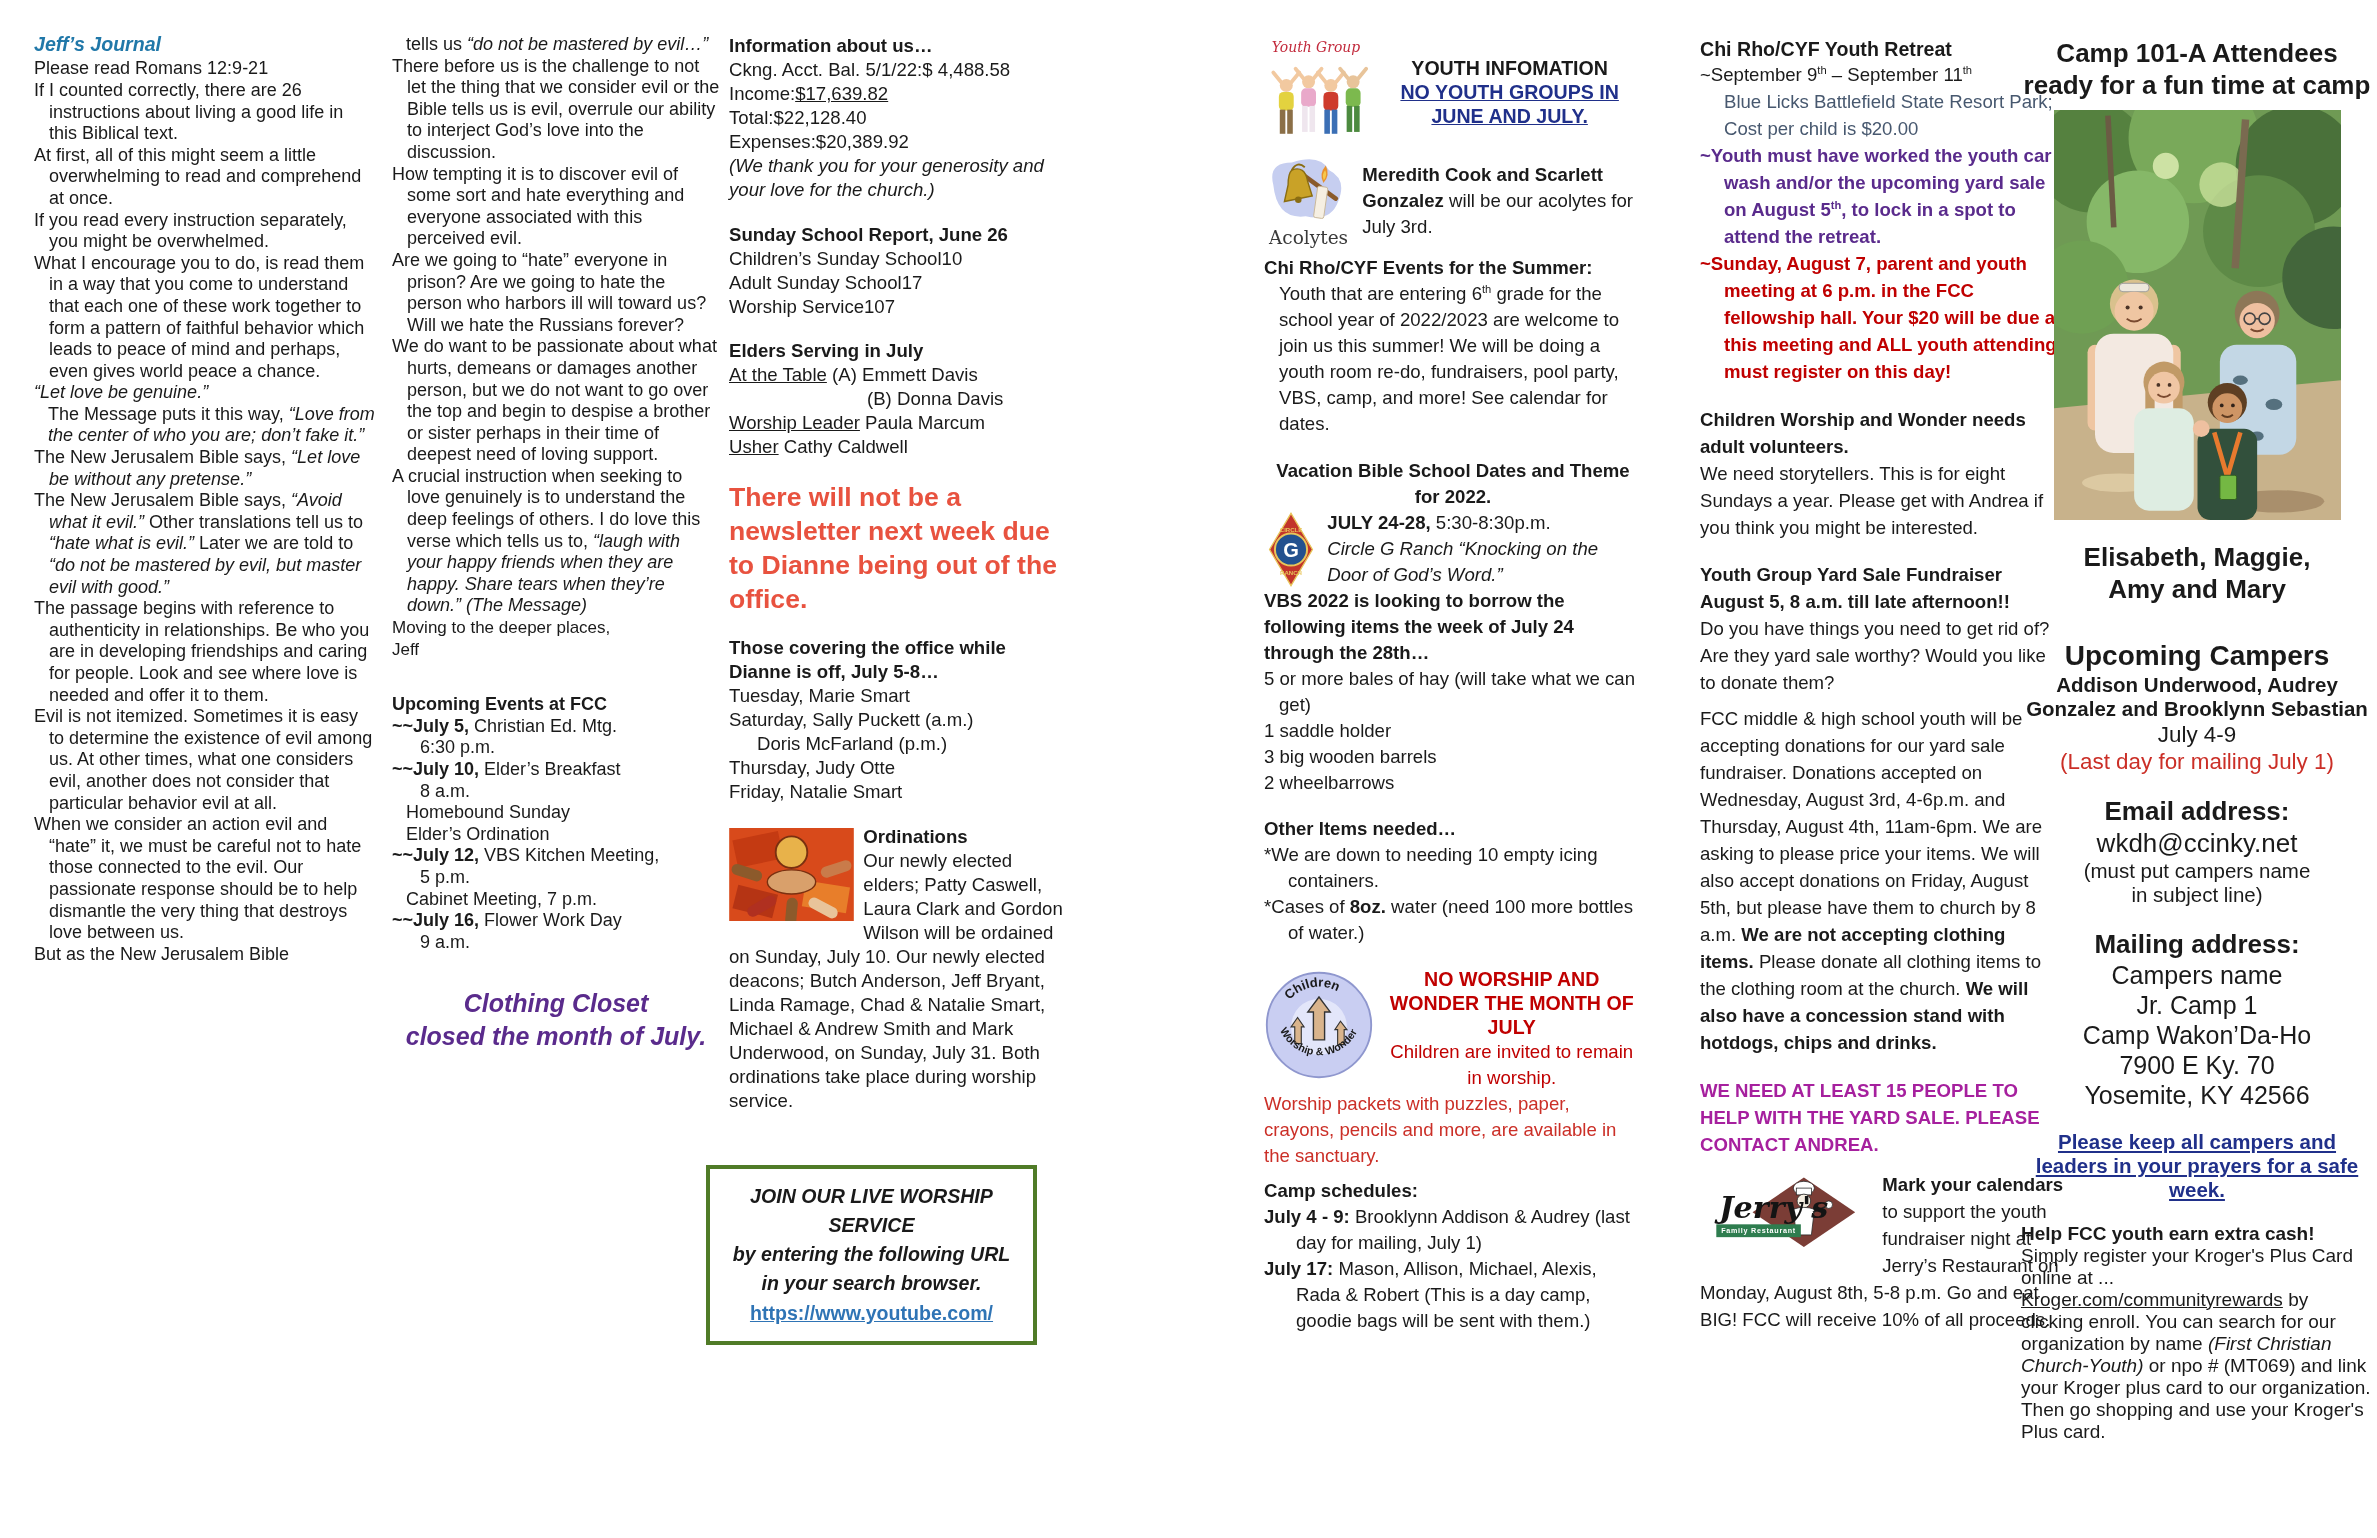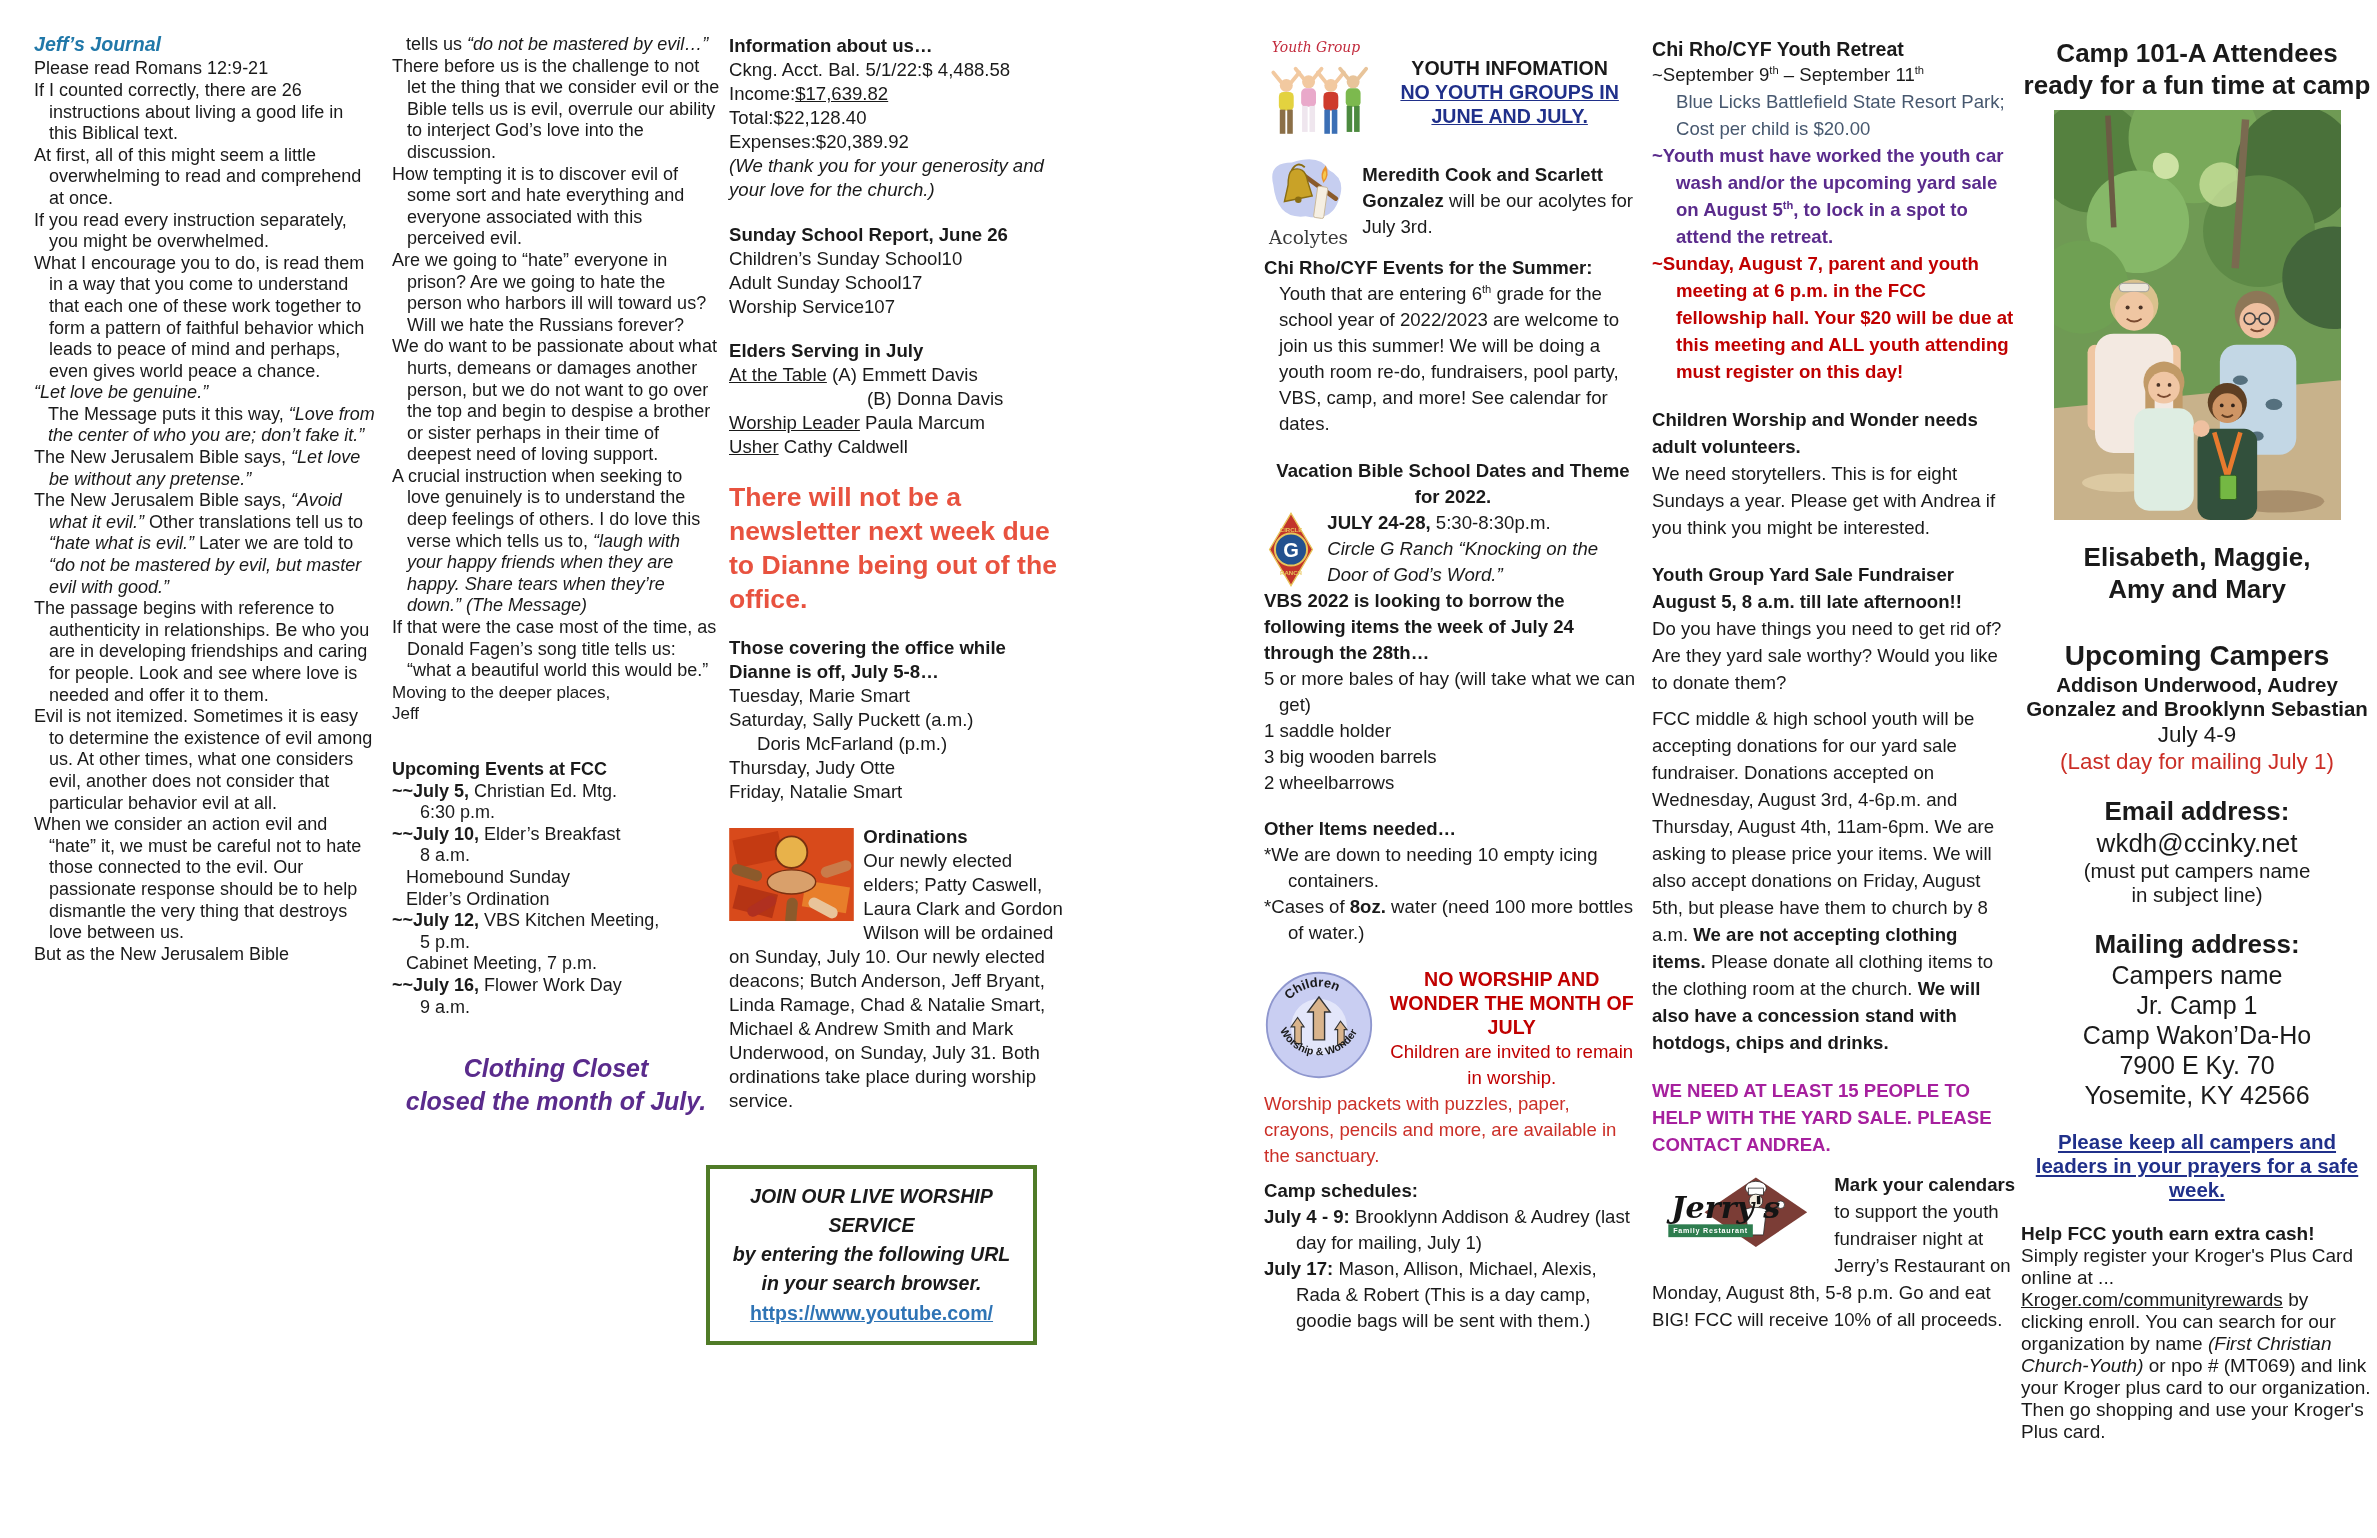--- a/index.html
+++ b/index.html
@@ -3,21 +3,21 @@
 <meta charset="utf-8">
 <style>
   html,body{margin:0;padding:0;background:#fff;}
   #canvas{position:relative;width:2377px;height:1538px;background:#ffffff;overflow:hidden;
           font-family:"Liberation Sans",sans-serif;color:#1a1a1a;}
   section{position:absolute;top:34px;}
   #col1{left:34px;width:341px;font-size:18px;line-height:21.6px;}
   #col2{left:392px;width:328px;font-size:18px;line-height:21.6px;}
   #col3{left:729px;width:341px;font-size:18.6px;line-height:24px;}
   #col4{left:1264px;top:37px;width:378px;font-size:18.6px;line-height:26px;}
-  #col5{left:1652px;top:37px;width:364px;font-size:18.6px;line-height:27px;}
+  #col5{left:1700px;top:37px;width:364px;font-size:18.6px;line-height:27px;}
   #col6{left:2021px;top:37px;width:352px;font-size:19px;line-height:22px;}
 
   .p{margin:0;}
   .b{font-weight:700;}
   .i{font-style:italic;}
   .u{text-decoration:underline;}
   .c{text-align:center;}
   .cb{text-align:center;font-weight:700;}
   sup{font-size:.6em;line-height:0;vertical-align:super;}
   .g1{margin-top:9.3px;}.g2{margin-top:20.5px;}.g3{margin-top:34px;}
@@ -91,21 +91,20 @@
   </section>
 
   <section id="col2">
     <div>
         <p class="p ind"><span>tells us </span><span class="i">“do not be mastered by evil…”</span></p>
         <p class="p hang">There before us is the challenge to not let the thing that we consider evil or the Bible tells us is evil, overrule our ability to interject God’s love into the discussion.</p>
         <p class="p hang">How tempting it is to discover evil of some sort and hate everything and everyone associated with this perceived evil.</p>
         <p class="p hang">Are we going to “hate” everyone in prison? Are we going to hate the person who harbors ill will toward us? Will we hate the Russians forever?</p>
         <p class="p hang">We do want to be passionate about what hurts, demeans or damages another person, but we do not want to go over the top and begin to despise a brother or sister perhaps in their time of deepest need of loving support.</p>
         <p class="p hang"><span>A crucial instruction when seeking to love genuinely is to understand the deep feelings of others. I do love this verse which tells us to, </span><span class="i">“laugh with your happy friends when they are happy. Share tears when they’re down.”</span><span> </span><span class="i">(The Message)</span></p>
-        <p class="p hang">If that were the case most of the time, as Donald Fagen’s song title tells us: “what a beautiful world this would be.”</p>
         <p class="p s18">Moving to the deeper places,</p>
         <p class="p s18">Jeff</p>
         <p class="p g3 b">Upcoming Events at FCC</p>
         <p class="p hang"><span class="b">~~July 5,</span><span> Christian Ed. Mtg.</span></p>
         <p class="p ind2">6:30 p.m.</p>
         <p class="p hang"><span class="b">~~July 10,</span><span> Elder’s Breakfast</span></p>
         <p class="p ind2">8 a.m.</p>
         <p class="p ind">Homebound Sunday</p>
         <p class="p ind">Elder’s Ordination</p>
         <p class="p hang"><span class="b">~~July 12,</span><span> VBS Kitchen Meeting,</span></p>

